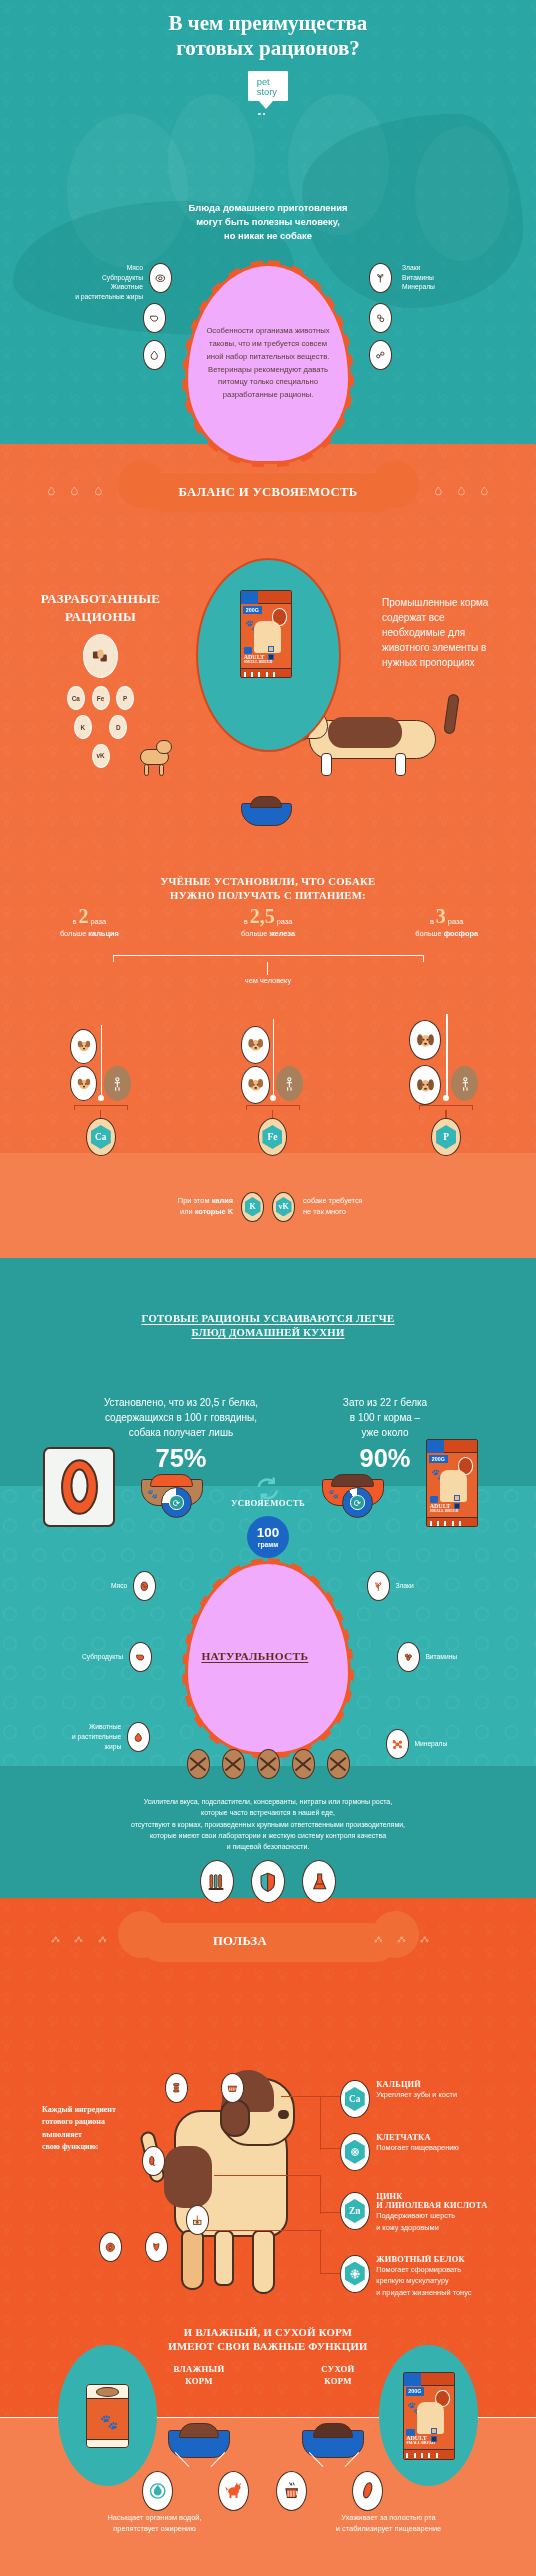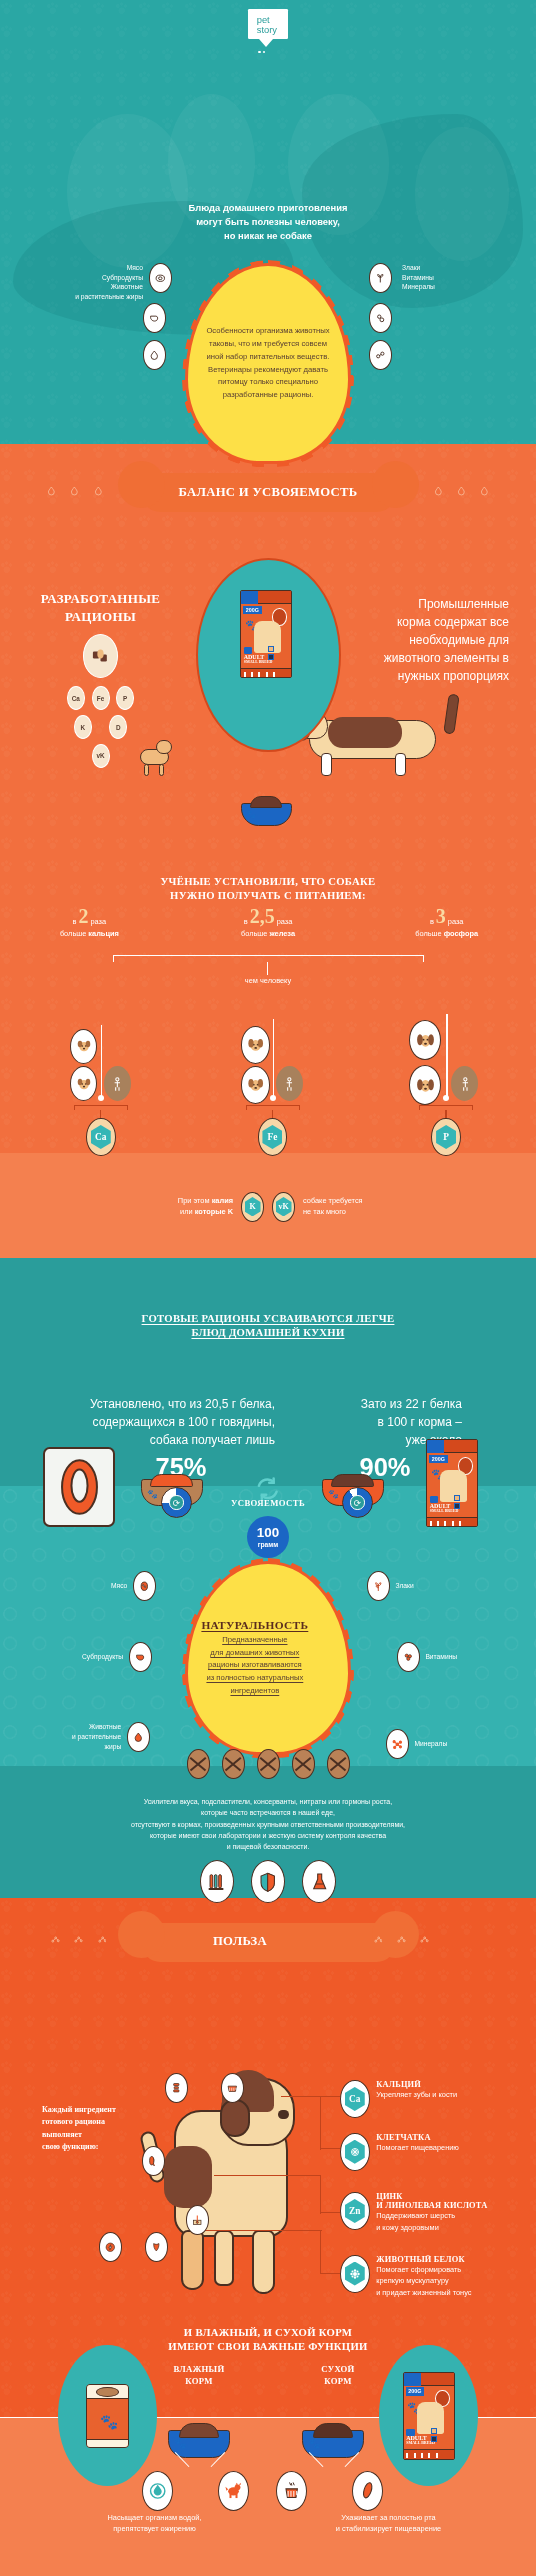--- a/index.html
+++ b/index.html
@@ -76,21 +76,21 @@
     font-family:"Liberation Serif","DejaVu Serif",serif;
     font-weight:700; letter-spacing:0.3px;
   }
   .st-lg { font-size:12.7px; }
   .st-md { font-size:10.7px; line-height:1.32; }
   .underline-title { text-decoration: underline; text-underline-offset: 2px; }
 
   
   .egg {
     position:relative; margin:0 auto;
-    background:#fde047; border:3.4px solid #ef5a28;
+    background:#f0abfc; border:3.4px solid #ef5a28;
     border-radius:50% 50% 45% 45% / 58% 58% 42% 42%;
   }
   .egg-scallop {
     position:absolute; inset:-6px; border-radius:inherit; z-index:-1;
     background:
       repeating-conic-gradient(from 0deg, #ef5a28 0deg 7deg, transparent 7deg 14deg);
     -webkit-mask: radial-gradient(closest-side, transparent 88%, #000 88.5%);
             mask: radial-gradient(closest-side, transparent 88%, #000 88.5%);
   }
   .egg-text{
@@ -139,21 +139,21 @@
     font-family:"Liberation Serif","DejaVu Serif",serif; line-height:1;
   }
   .ratio-small { color:#fff; font-size:7.4px; }
   .ratio-desc { color:#fff; font-size:7.4px; margin-top:2.7px;}
   .ratio-desc b{ font-weight:700; }
 
   .pct {
     color:#fff; font-weight:700; font-size:25.5px;
     font-family:"Liberation Sans", sans-serif;
   }
-  .body-text { color:#fff; font-size:12px; line-height:1.5;text-align:right; }
+  .body-text { color:#fff; font-size:10px; line-height:1.5; }
 
   .blue-circle{
     width:42px;height:42px;border-radius:50%;background:#1b66c4;
     color:#fff;display:flex;flex-direction:column;align-items:center;justify-content:center;
     font-weight:700;line-height:1.05;
   }
   .blue-circle .n{font-size:13.4px;}
   .blue-circle .u{font-size:6.7px;}
 
   .bowl { position:relative; width:62px;height:32px; }
@@ -274,20 +274,24 @@
     <div class="hex-tex"></div>
   </div>
   <div class="band teal-d" style="top:1766px;height:133px;"></div>
 
   <div class="band or-d" style="top:1898px;height:519px;">
     <div class="paw-tex" style="opacity:.45"></div>
   </div>
   <div class="band or-l" style="top:2418px;height:158px;"></div>
 
   <div class="wrap" style="position:absolute;top:0;left:0;width:536px;">
+    <div class="hero-title">
+      <div>В чем преимущества</div>
+      <div>готовых рационов?</div>
+    </div>
     <div class="logo-badge">
       <div class="l1">pet</div>
       <div class="l2">story</div>
       <div class="logo-dots">
           <i></i>
           <i></i>
         </div>
     </div>
   </div>
 
@@ -713,27 +717,20 @@
       <div style="width:6px;height:6px;background:#24304a;border:1.1px solid #1b66c4;"></div>
     </div>
     <div class="strip"><i></i><i></i><i></i><i></i><i></i></div>
   </div>
 
   <div style="position:absolute;top:1561px;left:185px;width:166px;z-index:7;">
     <div class="egg" style="width:166px;height:194px;display:flex;align-items:center;justify-content:flex-start;">
       <div class="egg-scallop"></div>
       <div style="text-align:center;padding:0 13.4px;">
         <div class="egg-title underline-title">НАТУРАЛЬНОСТЬ</div>
-        <div class="egg-text underline-title" style="padding:0;">
-          <div>Предназначенные</div>
-          <div>для домашних животных</div>
-          <div>рационы изготавливаются</div>
-          <div>из полностью натуральных</div>
-          <div>ингредиентов</div>
-        </div>
       </div>
     </div>
   </div>
 
   <div style="position:absolute;top:1571px;left:111px;display:flex;align-items:center;gap:5.4px;z-index:8;">
     <span class="label-side">Мясо</span>
     <div class="chip">
       <svg viewBox="0 0 24 24" fill="#ef5a28" stroke="#4a2f22" stroke-width="1.7">
           <ellipse cx="12" cy="12" rx="6" ry="8"></ellipse>
           <circle cx="10" cy="10" r="1.3" fill="#fff"></circle>

